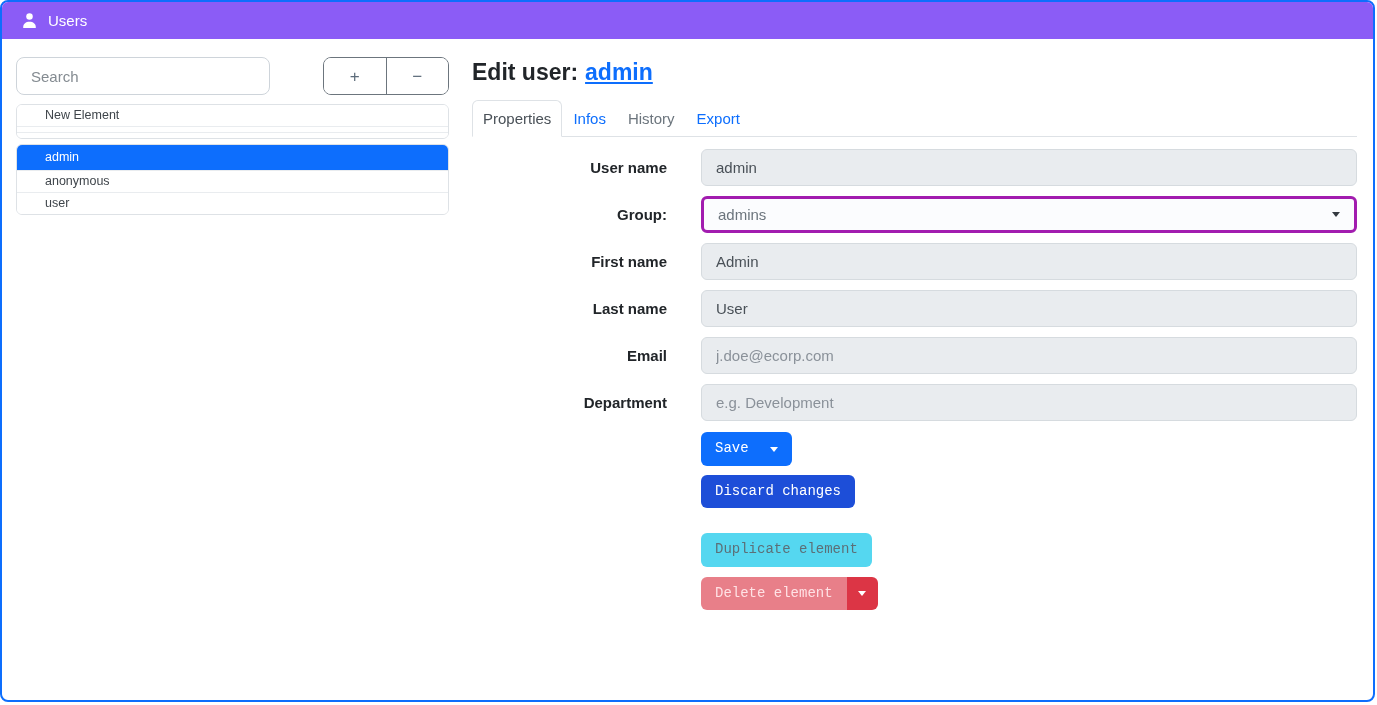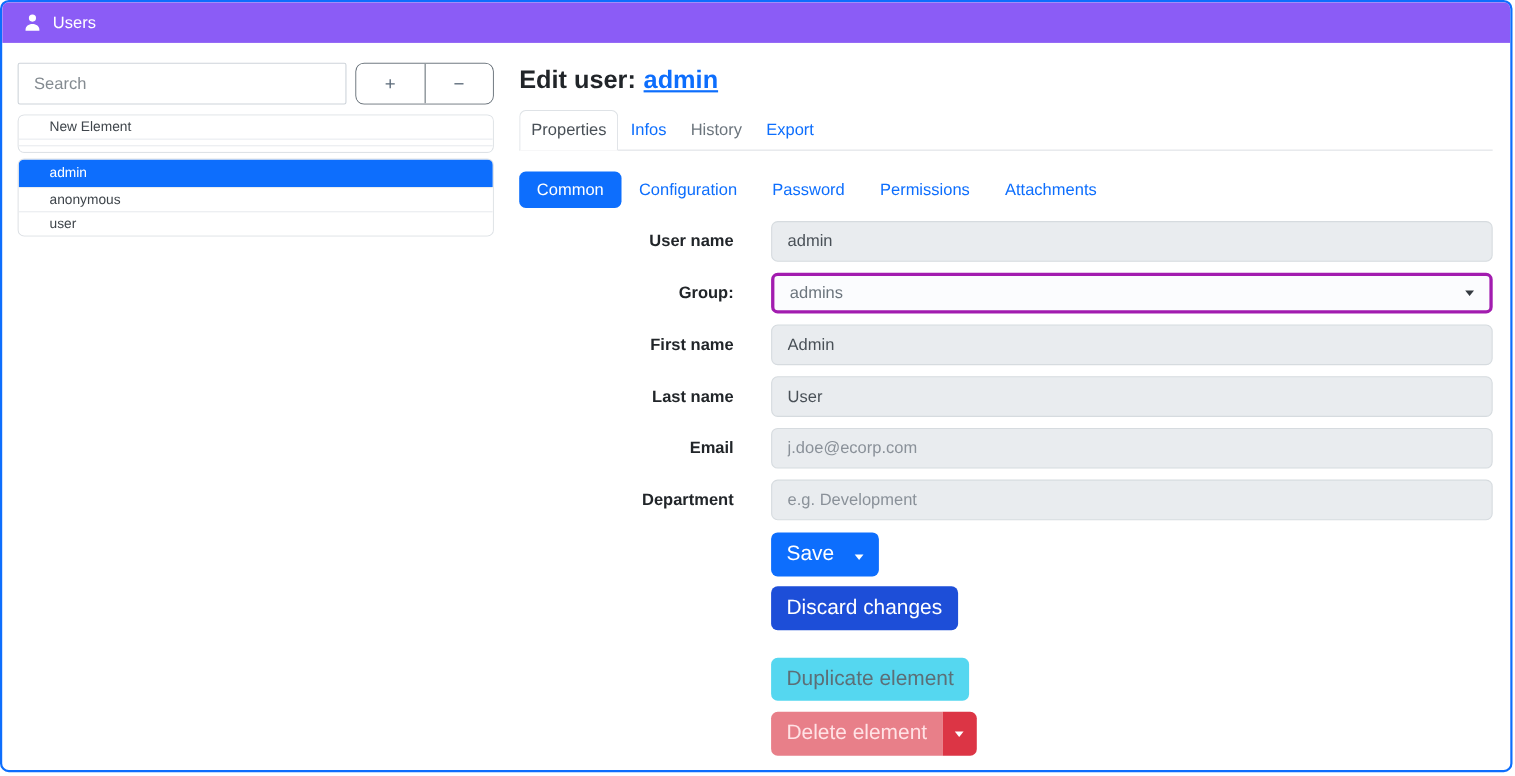--- a/index.html
+++ b/index.html
@@ -25,22 +25,22 @@
   .app-header .hdr-title { color:#fff; font-size:15px; }
 
   
   .content { display:flex; height:calc(100% - 37px); }
   .sidebar { width:447px; flex:none; padding:18px 0 0 14px; }
   .main    { flex:1; padding:20px 16px 0 23px; min-width:0; }
 
   
   .sidebar-toolbar { display:flex; align-items:center; width:433px; }
   .search-input {
-    width:299px; height:38px;
-    border:1px solid #ced4da; border-radius:2px;
+    width:254px; height:38px;
+    border:1px solid #ced4da; border-radius:8px;
     padding:0 14px; font-size:15px; color:#212529;
     font-family:inherit; outline:none; background:#fff;
   }
   .search-input::placeholder { color:#848b91; }
   .btn-group-pm {
     margin-left:auto; display:flex; width:126px; height:38px;
     border:1px solid #6c757d; border-radius:8px; overflow:hidden; background:#fff;
   }
   .btn-pm {
     flex:1; border:none; background:#fff; cursor:pointer;
@@ -114,21 +114,21 @@
   
   .actions { margin-left:229px; margin-top:11px; }
   .caret {
     display:inline-block; width:0; height:0;
     border-left:4.5px solid transparent; border-right:4.5px solid transparent;
     border-top:5px solid currentColor;
   }
   .btn {
     display:inline-flex; align-items:center; justify-content:center;
     border:none; border-radius:6px; padding:8px 14px;
-    font-size:19px; font-family:Liberation Sans, sans-serif; cursor:pointer; line-height:1.25;text-align:center;
+    font-size:14px; font-family:Liberation Mono, monospace; cursor:pointer; line-height:1.25;text-align:center;
   }
   .btn-save { background:#0d6efd; color:#fff; }
   .btn-save .caret { margin-left:13px; }
   .btn-discard { background:#1d4ed8; color:#fff; margin-top:9px; }
   .btn-duplicate { background:#55d7f0; color:#5c6f77; margin-top:25px; cursor:default; }
   .btn-del-group { display:inline-flex; margin-top:10px; }
   .btn-delete {
     background:#e87f89; color:#ffe2e5; border-radius:6px 0 0 6px; cursor:default;
   }
   .btn-delete-toggle {
@@ -183,27 +183,20 @@
         <a>admin</a>
       </h1>
 
       <nav class="nav-tabs">
         <div class="nav-tab active">Properties</div>
         <div class="nav-tab">Infos</div>
         <div class="nav-tab disabled">History</div>
         <div class="nav-tab">Export</div>
       </nav>
 
-      <nav class="nav-pills">
-        <div class="nav-pill active">Common</div>
-        <div class="nav-pill">Configuration</div>
-        <div class="nav-pill">Password</div>
-        <div class="nav-pill">Permissions</div>
-        <div class="nav-pill">Attachments</div>
-      </nav>
 
       <div class="form">
 
         <div class="form-row">
           <label class="form-label">User name</label>
           <input class="form-control" type="text" value="admin" style="">
         </div>
 
         <div class="form-row">
           <label class="form-label">Group:</label>

